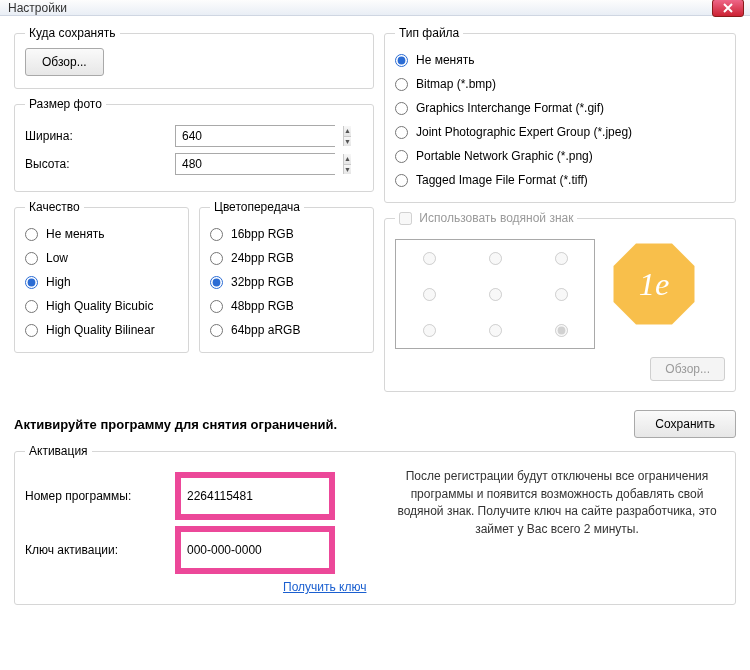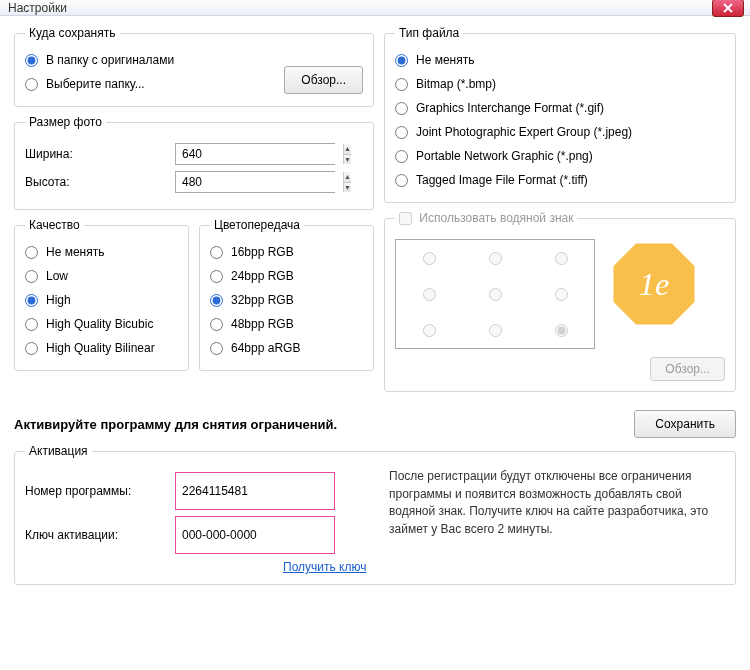--- a/index.html
+++ b/index.html
@@ -124,25 +124,25 @@
     display: flex; align-items: center;
     margin: 10px 0 6px 0;
   }
   .activate-msg { flex:1; font-weight: bold; font-size: 13px; }
   .save-btn { padding: 6px 20px; }
   .activation-row { display: flex; gap: 4px; }
   .activation-left { width: 360px; }
   .act-row { display:flex; align-items:center; margin:6px 0; }
   .act-row .lbl { width: 150px; }
   .act-row input {
-    border: 1px solid #ec4899; height: 38px; width: 160px;
+    border: 6px solid #ec4899; height: 38px; width: 160px;
     padding: 18px 6px; font-size: 12px; font-family: inherit;
   }
   .link { color:#1a5fd0; text-decoration: underline; cursor: pointer; }
-  .activation-right { flex:1; color:#333; font-size:12px; line-height:1.45; padding-top:2px;}
+  .activation-right { flex:1; color:#333; font-size:12px; line-height:1.45; padding-top:2px;text-align:center;}
 </style>
 </head>
 <body>
 
 <div class="titlebar">
   <div class="title">Настройки</div>
   <div class="close-btn">
     <svg viewBox="0 0 10 10">
         <path d="M1 1 L9 9 M9 1 L1 9" stroke="#fff" stroke-width="2" fill="none"></path>
       </svg>
@@ -150,30 +150,20 @@
 </div>
 
 <div class="window-body">
 
   <div class="cols">
     <div class="col-left">
 
       <fieldset class="group">
         <legend>Куда сохранять</legend>
         <div class="save-row">
-          <div class="radios">
-            <div class="radio-row">
-              <input type="radio" name="save" checked="" style="">
-              <label>В папку с оригиналами</label>
-            </div>
-            <div class="radio-row">
-              <input type="radio" name="save" style="">
-              <label>Выберите папку...</label>
-            </div>
-          </div>
           <button class="btn" style="align-self:flex-end; margin-bottom:2px; padding:6px 16px;">Обзор...</button>
         </div>
       </fieldset>
 
       <fieldset class="group">
         <legend>Размер фото</legend>
         <div class="form-row">
           <div class="lbl">Ширина:</div>
           <div class="spinner">
             <input value="640" style="">

